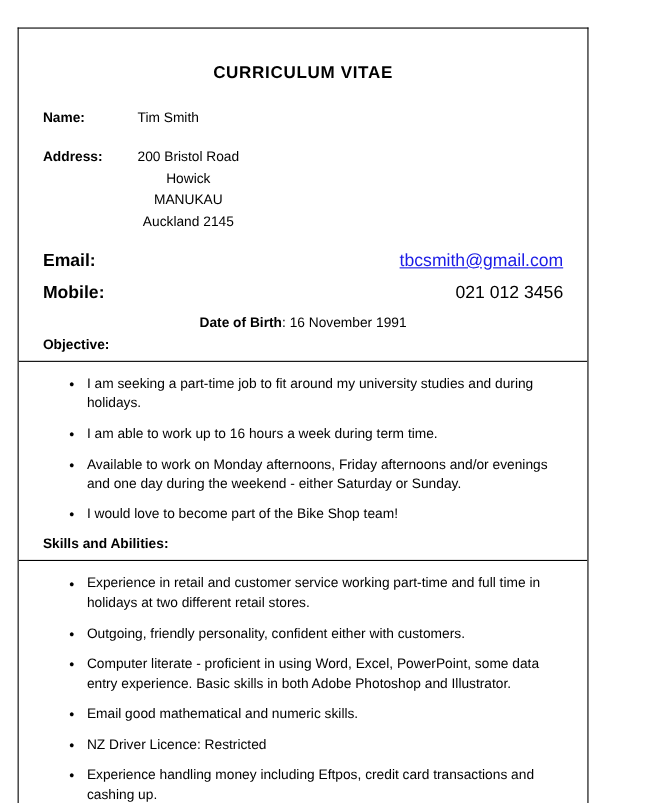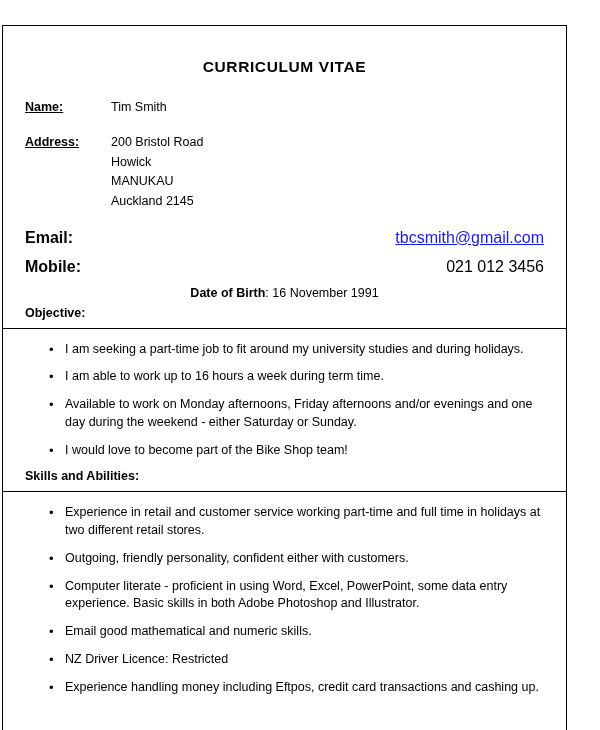--- a/index.html
+++ b/index.html
@@ -9,23 +9,23 @@
   }
   body {
     width: 600px;
     height: 730px;
     font-family: "Liberation Sans", sans-serif;
     color: #000000;
     overflow: hidden;
   }
   .page {
     position: absolute;
-    left: 2px;
+    left: 16px;
     top: 25px;
-    width: 565px;
+    width: 519px;
     height: 705px;
     border: 1px solid #000000;
     border-bottom: none;
     box-sizing: border-box;
     background: #ffffff;
     overflow: hidden;
   }
   .inner {
     padding: 18px 22px 0 22px;
   }
@@ -40,24 +40,24 @@
     display: flex;
     align-items: flex-start;
     margin-bottom: 16px;
     font-size: 12.5px;
   }
   .field-label {
     font-weight: bold;
     width: 86px;
     flex: 0 0 86px;
     line-height: 1.55;
-    text-decoration: underline;
   }
   .field-value {
     line-height: 1.55;
+    text-align: center;
   }
   .field-value .line {
     display: block;
   }
   .contact-row {
     display: flex;
     align-items: baseline;
     margin-bottom: 7px;
     font-size: 16px;
     justify-content: space-between;

